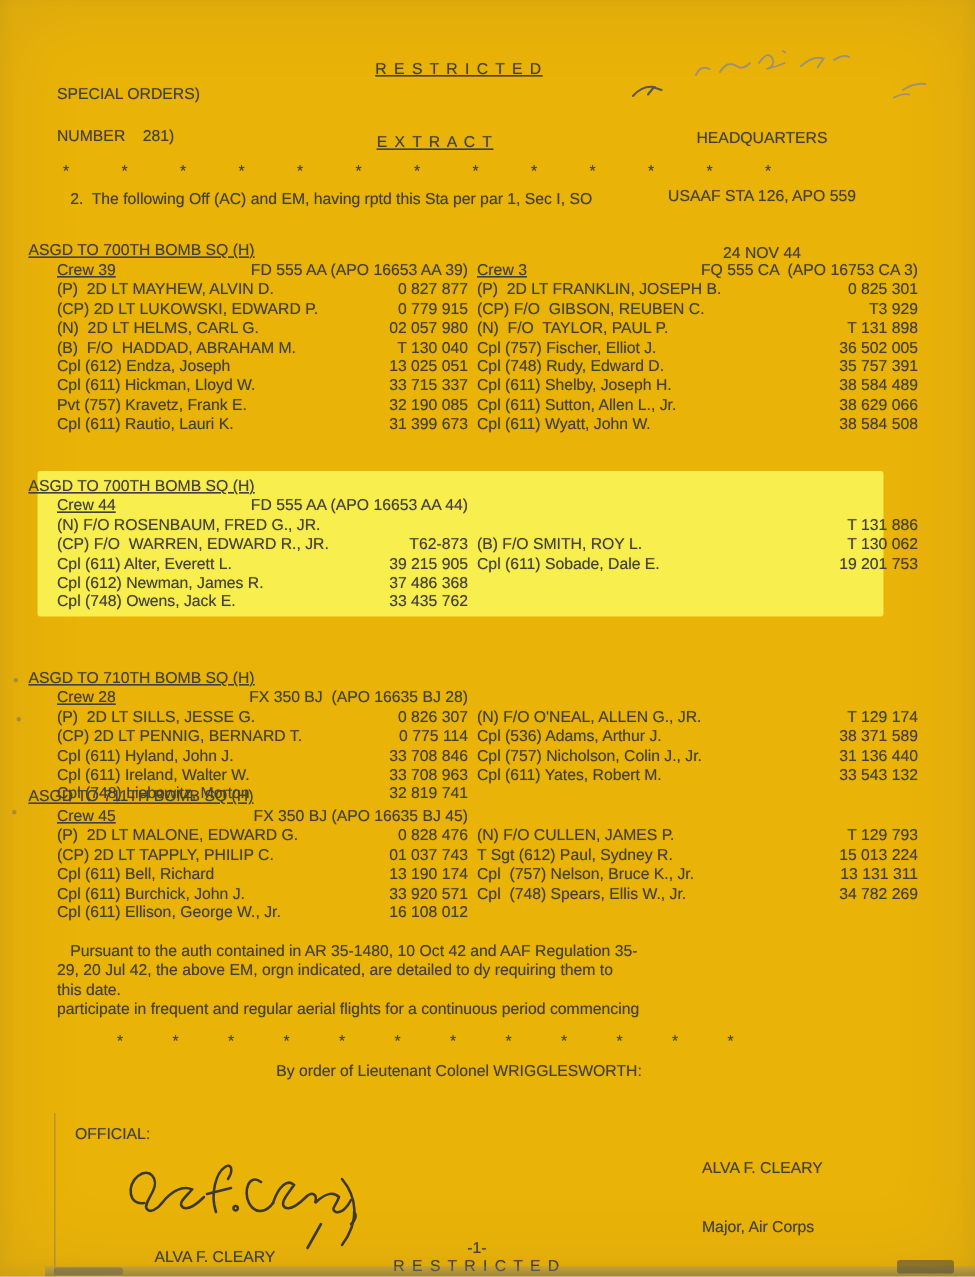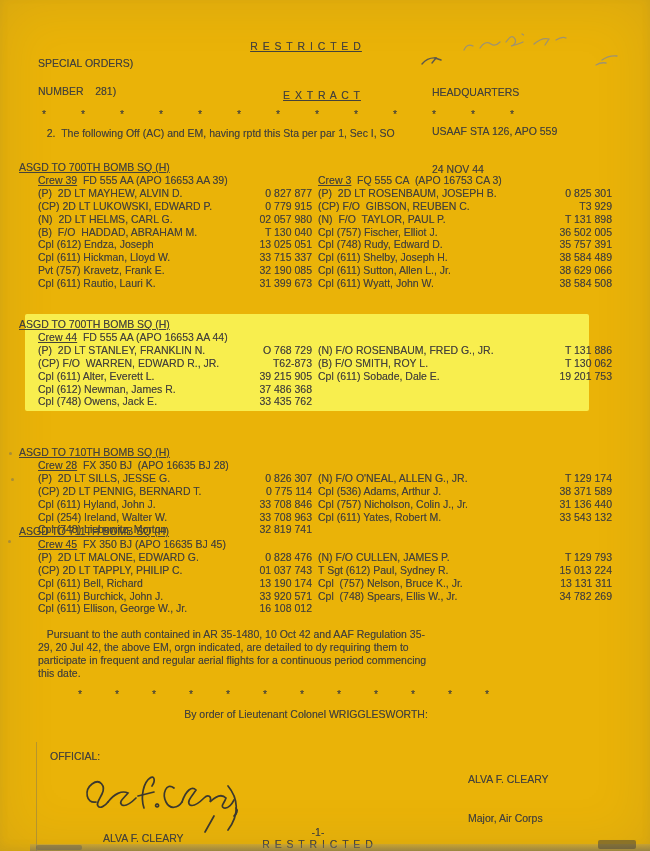--- a/index.html
+++ b/index.html
@@ -12,36 +12,36 @@
   }
   .abs{position:absolute;}
   .tw{text-shadow:0 0 .6px rgba(69,66,59,.55);white-space:pre;}
   .u{text-decoration:underline;text-underline-offset:1px;}
   .cx{left:0;width:612px;text-align:center;}
   .lsp{letter-spacing:1px;}
   
   .restricted-top{top:40px;}
   .special-orders{left:38px;top:57px;}
   .number-line{left:38px;top:85px;}
-  .extract{top:89px;left:0;width:580px;text-align:center;padding-left:32px;}
-  .hq-block{left:432px;top:60px;width:152px;}
+  .extract{top:89px;left:0;width:580px;text-align:center;}
+  .hq-block{left:432px;top:60px;width:152px;text-align:center;}
   .ast-row{white-space:pre;}
   .ast1{left:42px;top:108px;word-spacing:32px;}
   .ast2{left:78px;top:688px;word-spacing:30px;}
   .intro{left:38px;top:127px;width:574px;}
   
   .sec{position:absolute;left:38px;width:574px;}
   .sec > *{position:relative;z-index:1;}
   .hl{position:absolute;left:-13px;top:-4px;width:564px;height:97px;border-radius:2px;z-index:0;}
   .sec-title{text-align:left;transform:translateX(-19px);}
   .rrow{display:flex;}
   .col{display:flex;justify-content:space-between;white-space:pre;overflow:hidden;}
   .col.l{width:274px;margin-right:6px;flex:0 0 274px;}
   .col.r{flex:1 1 auto;}
-  .crewcol{justify-content:flex-start;}
+  .crewcol{justify-content:space-between;}
   
   .closing{left:38px;top:628px;width:574px;}
   .by-order{top:708px;}
   .official{left:50px;top:750px;}
   .adj-right{left:468px;top:747px;}
   .adj-left{left:103px;top:806px;}
   .page-num{top:826px;left:0;width:636px;text-align:center;}
   .restricted-bottom{top:838px;left:0;width:636px;text-align:center;}
   
   .fold-line{left:36px;top:742px;width:1px;height:109px;background:rgba(110,108,101,.40);}
@@ -92,21 +92,21 @@
 
   <div id="sections">
       <div class="sec" style="top: 161px;">
         <div class="sec-title tw"><span class="u">ASGD TO 700TH BOMB SQ (H)</span></div>
         <div class="rrow">
           <div class="col l crewcol tw"><span class="u">Crew 39</span><span>  FD 555 AA (APO 16653 AA 39)</span></div>
           <div class="col r crewcol tw"><span class="u">Crew 3</span><span>  FQ 555 CA  (APO 16753 CA 3)</span></div>
         </div>
         <div class="rrow">
           <div class="col l tw"><span>(P)  2D LT MAYHEW, ALVIN D.</span><span>0 827 877</span></div>
-          <div class="col r tw"><span>(P)  2D LT ROSENBAUM, JOSEPH B.</span><span>0 825 301</span></div>
+          <div class="col r tw"><span>(P)  2D LT FRANKLIN, JOSEPH B.</span><span>0 825 301</span></div>
         </div>
         <div class="rrow">
           <div class="col l tw"><span>(CP) 2D LT LUKOWSKI, EDWARD P.</span><span>0 779 915</span></div>
           <div class="col r tw"><span>(CP) F/O  GIBSON, REUBEN C.</span><span>T3 929</span></div>
         </div>
         <div class="rrow">
           <div class="col l tw"><span>(N)  2D LT HELMS, CARL G.</span><span>02 057 980</span></div>
           <div class="col r tw"><span>(N)  F/O  TAYLOR, PAUL P.</span><span>T 131 898</span></div>
         </div>
         <div class="rrow">
@@ -131,21 +131,20 @@
         </div>
       </div>
       <div class="sec" style="top: 318px;">
         <div class="hl" style="background: rgb(248, 238, 78);"></div>
         <div class="sec-title tw"><span class="u">ASGD TO 700TH BOMB SQ (H)</span></div>
         <div class="rrow">
           <div class="col l crewcol tw"><span class="u">Crew 44</span><span>  FD 555 AA (APO 16653 AA 44)</span></div>
           <div class="col r crewcol tw"></div>
         </div>
         <div class="rrow">
-          <div class="col l tw"><span>(P)  2D LT STANLEY, FRANKLIN N.</span><span>O 768 729</span></div>
           <div class="col r tw"><span>(N) F/O ROSENBAUM, FRED G., JR.</span><span>T 131 886</span></div>
         </div>
         <div class="rrow">
           <div class="col l tw"><span>(CP) F/O  WARREN, EDWARD R., JR.</span><span>T62-873</span></div>
           <div class="col r tw"><span>(B) F/O SMITH, ROY L.</span><span>T 130 062</span></div>
         </div>
         <div class="rrow">
           <div class="col l tw"><span>Cpl (611) Alter, Everett L.</span><span>39 215 905</span></div>
           <div class="col r tw"><span>Cpl (611) Sobade, Dale E.</span><span>19 201 753</span></div>
         </div>
@@ -169,21 +168,21 @@
         </div>
         <div class="rrow">
           <div class="col l tw"><span>(CP) 2D LT PENNIG, BERNARD T.</span><span>0 775 114</span></div>
           <div class="col r tw"><span>Cpl (536) Adams, Arthur J.</span><span>38 371 589</span></div>
         </div>
         <div class="rrow">
           <div class="col l tw"><span>Cpl (611) Hyland, John J.</span><span>33 708 846</span></div>
           <div class="col r tw"><span>Cpl (757) Nicholson, Colin J., Jr.</span><span>31 136 440</span></div>
         </div>
         <div class="rrow">
-          <div class="col l tw"><span>Cpl (254) Ireland, Walter W.</span><span>33 708 963</span></div>
+          <div class="col l tw"><span>Cpl (611) Ireland, Walter W.</span><span>33 708 963</span></div>
           <div class="col r tw"><span>Cpl (611) Yates, Robert M.</span><span>33 543 132</span></div>
         </div>
         <div class="rrow">
           <div class="col l tw"><span>Cpl (748) Liebowitz, Morton</span><span>32 819 741</span></div>
           <div class="col r tw"><span></span><span></span></div>
         </div>
       </div>
       <div class="sec" style="top: 525px;">
         <div class="sec-title tw"><span class="u">ASGD TO 711TH BOMB SQ (H)</span></div>
         <div class="rrow">
@@ -209,22 +208,22 @@
         <div class="rrow">
           <div class="col l tw"><span>Cpl (611) Ellison, George W., Jr.</span><span>16 108 012</span></div>
           <div class="col r tw"><span></span><span></span></div>
         </div>
       </div>
     </div>
 
   <div class="abs closing">
     <div class="tw">   Pursuant to the auth contained in AR 35-1480, 10 Oct 42 and AAF Regulation 35-</div>
     <div class="tw">29, 20 Jul 42, the above EM, orgn indicated, are detailed to dy requiring them to</div>
+    <div class="tw">this date.</div>
     <div class="tw">participate in frequent and regular aerial flights for a continuous period commencing</div>
-    <div class="tw">this date.</div>
   </div>
 
   <div class="abs ast-row ast2 tw">* * * * * * * * * * * *</div>
   <div class="abs cx by-order tw">By order of Lieutenant Colonel WRIGGLESWORTH:</div>
 
   <div class="abs official tw">OFFICIAL:</div>
 
   <div class="abs adj-right tw">
     <div>ALVA F. CLEARY</div>
     <div>Major, Air Corps</div>

